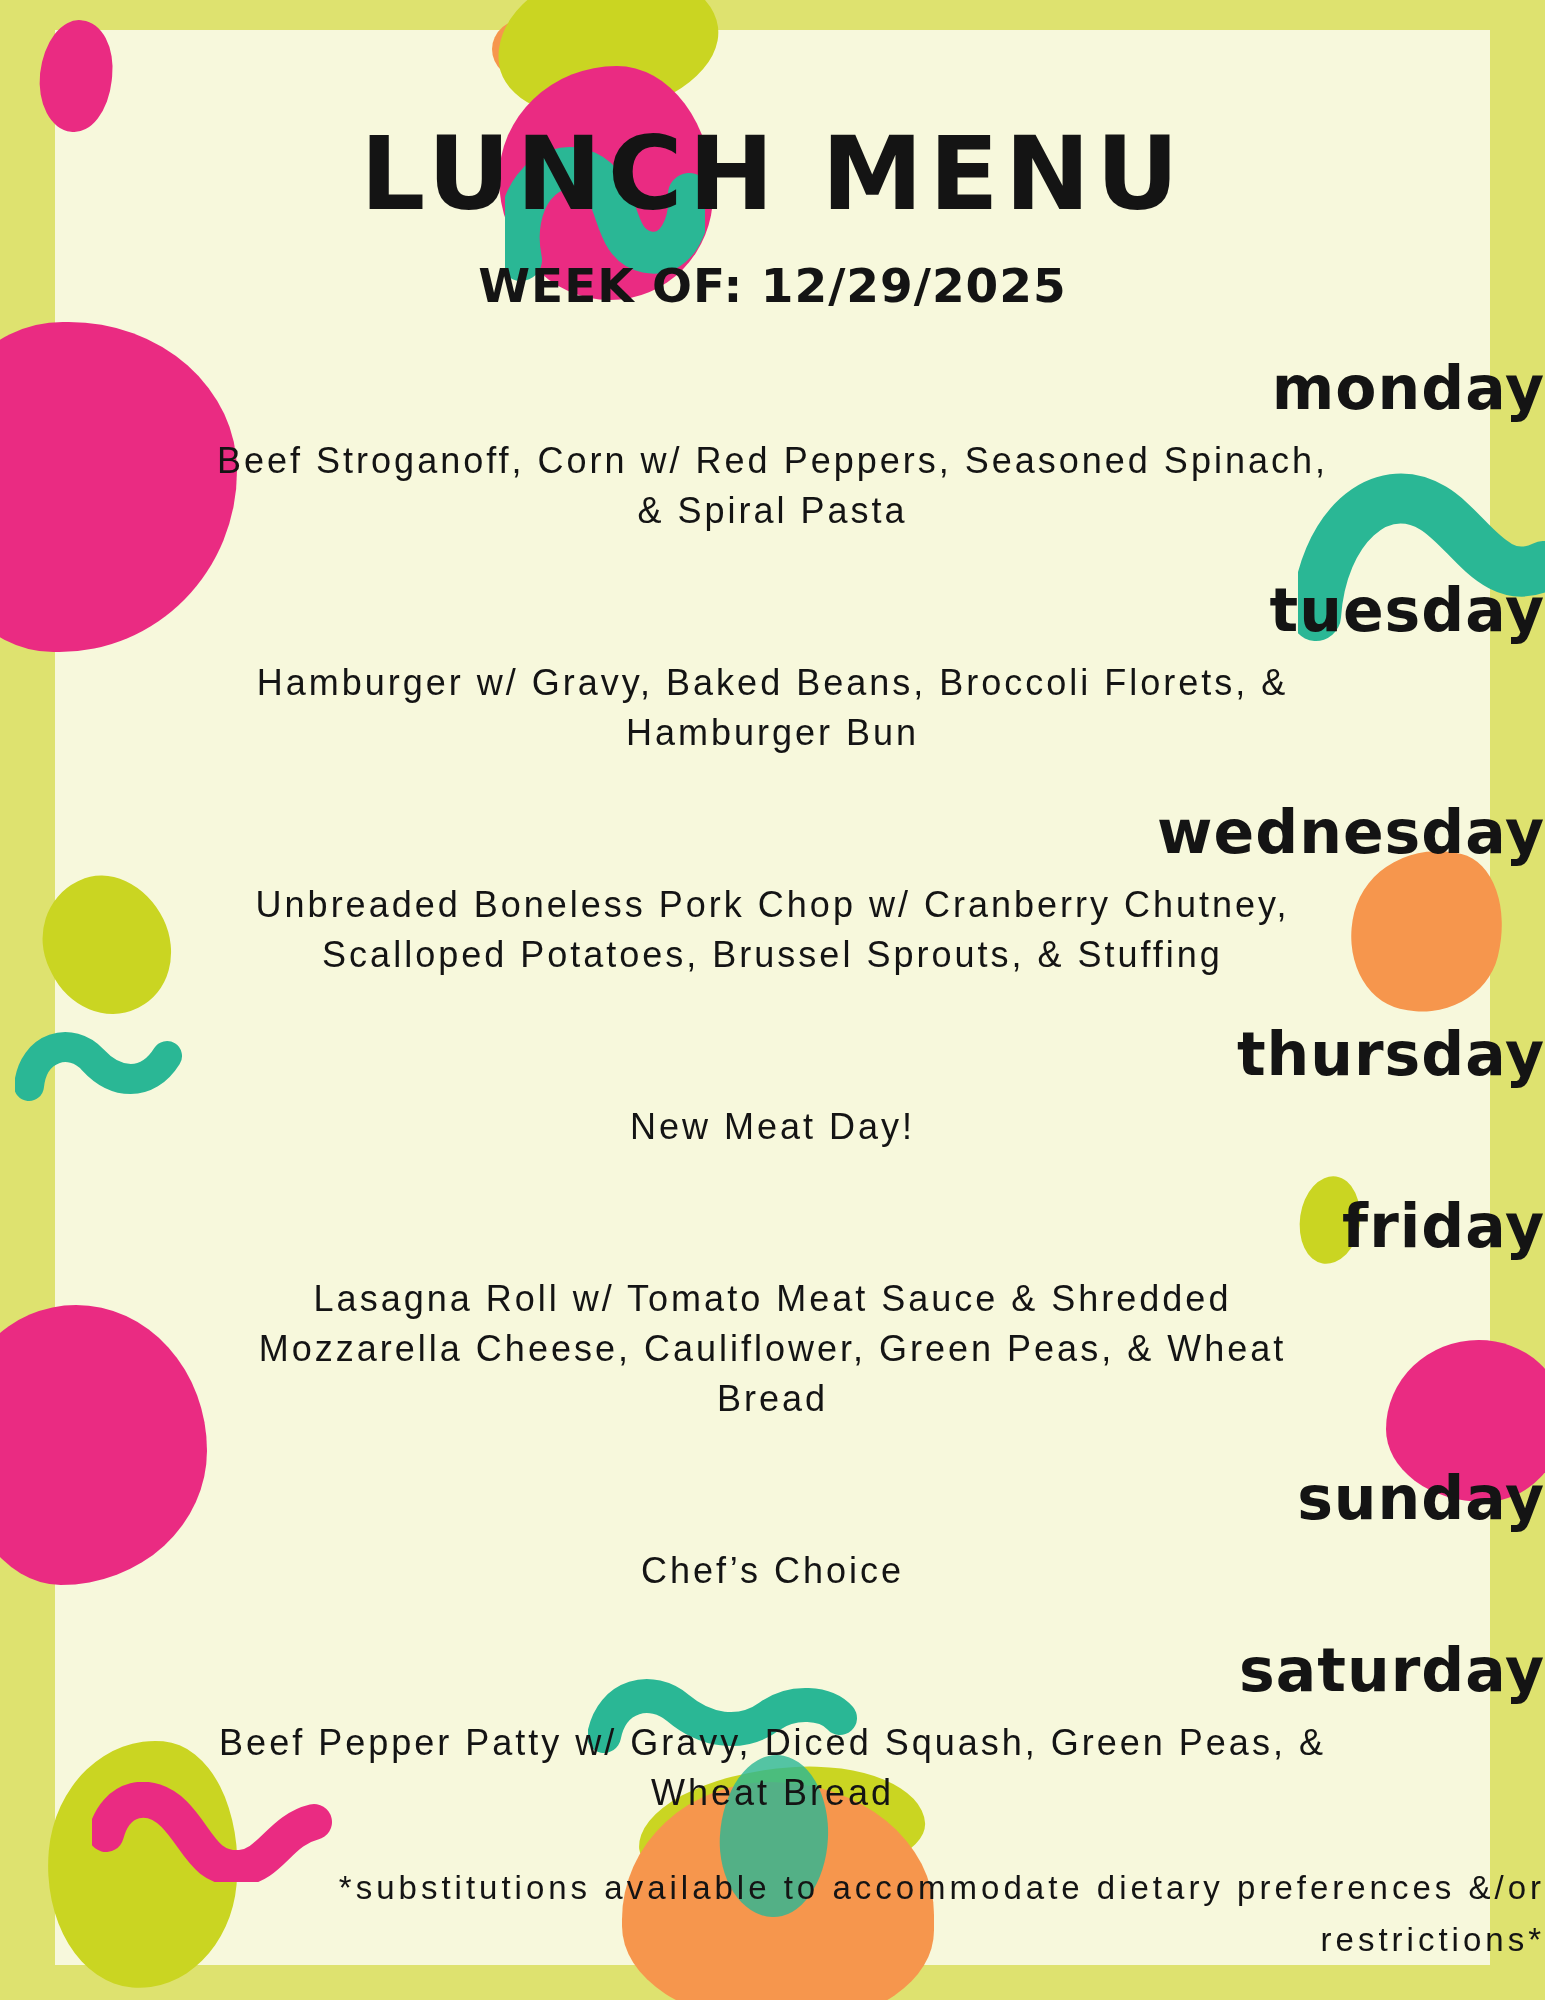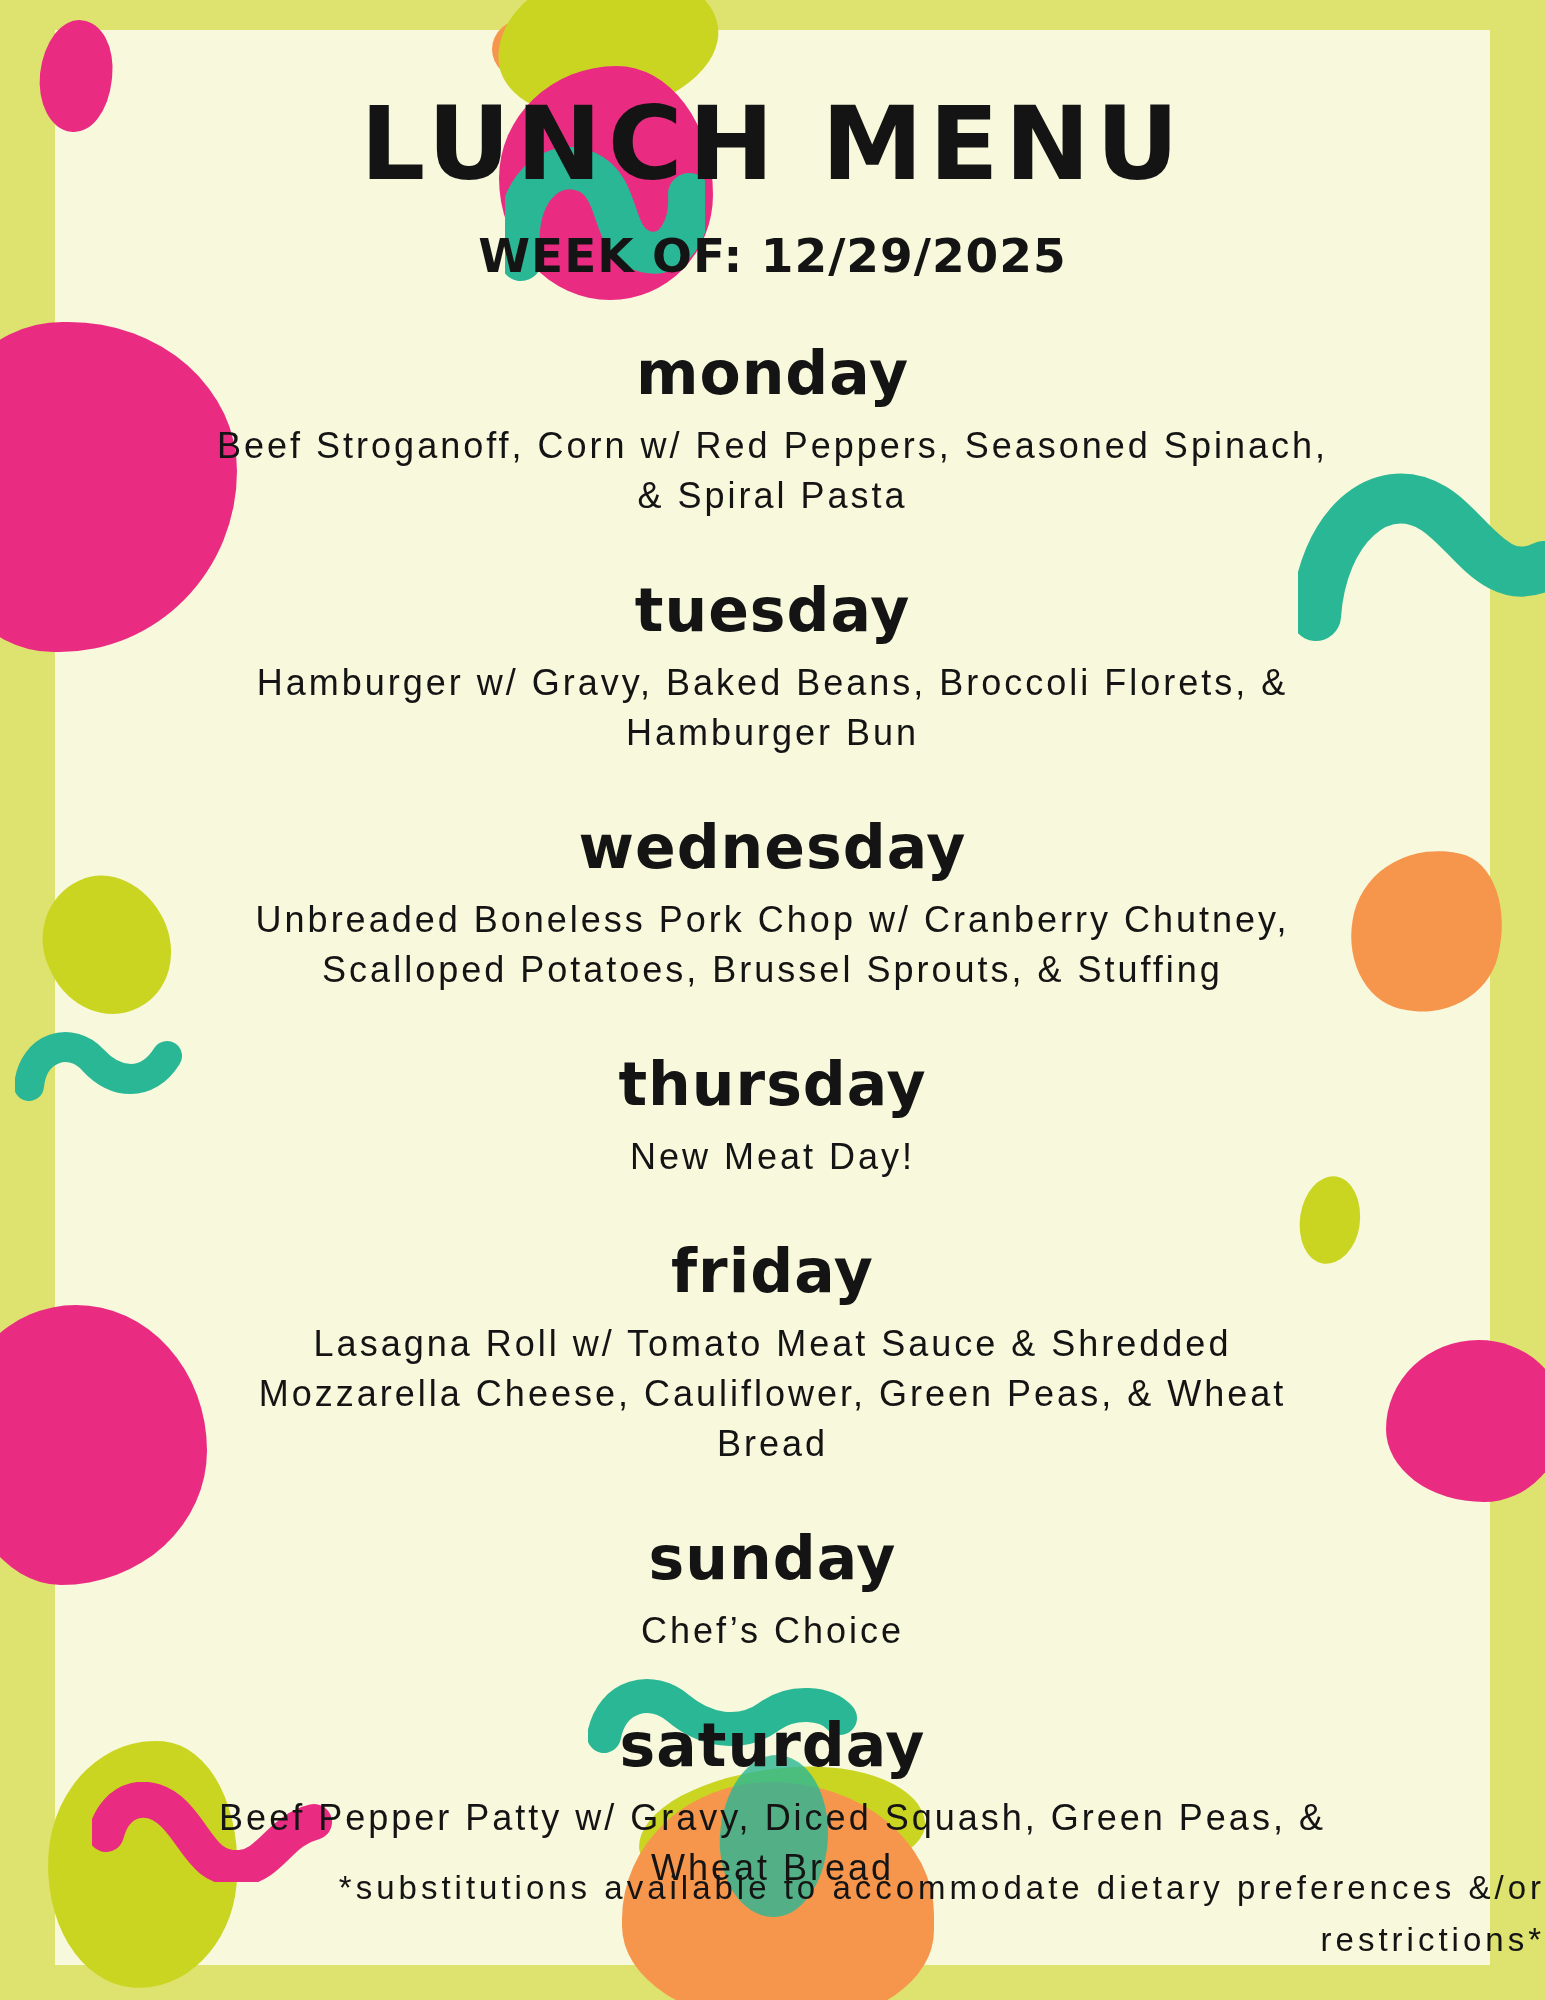--- a/index.html
+++ b/index.html
@@ -24,45 +24,46 @@
   .fill-chartreuse{background:var(--chartreuse,#cad522);}
   .fill-orange{background:var(--orange,#f6964d);}
   .stroke-pink{color:var(--pink,#ea2b82);}
   .stroke-teal{color:var(--teal,#2ab795);}
 
   
   .content{
     position:absolute; inset:0;
     z-index:10;
     text-align:center;
-    padding-top:84px;
+    padding-top:114px;
   }
   .title{
     margin:0;
     font-family:"DejaVu Sans", sans-serif;
     font-weight:700;
     font-size:102px;
     line-height:120px;
     letter-spacing:6px;
   }
   .week{
     margin-top:24px;
     font-family:"DejaVu Sans", sans-serif;
     font-weight:700;
     font-size:47px;
     line-height:56px;
     letter-spacing:1px;
   }
   .day-name{
-    margin:53px 0 0 0;
+    margin:38px 0 0 0;
     font-family:"DejaVu Sans", sans-serif;
     font-weight:700;
     font-size:60px;
     line-height:72px;
     letter-spacing:1px;
+    text-align:right;
   }
   .day-items{
     margin:12px auto 0 auto;
     max-width:1240px;
     font-size:36px;
     font-weight:400;
     line-height:50px;
     letter-spacing:3px;
     white-space:pre-line;
   }

